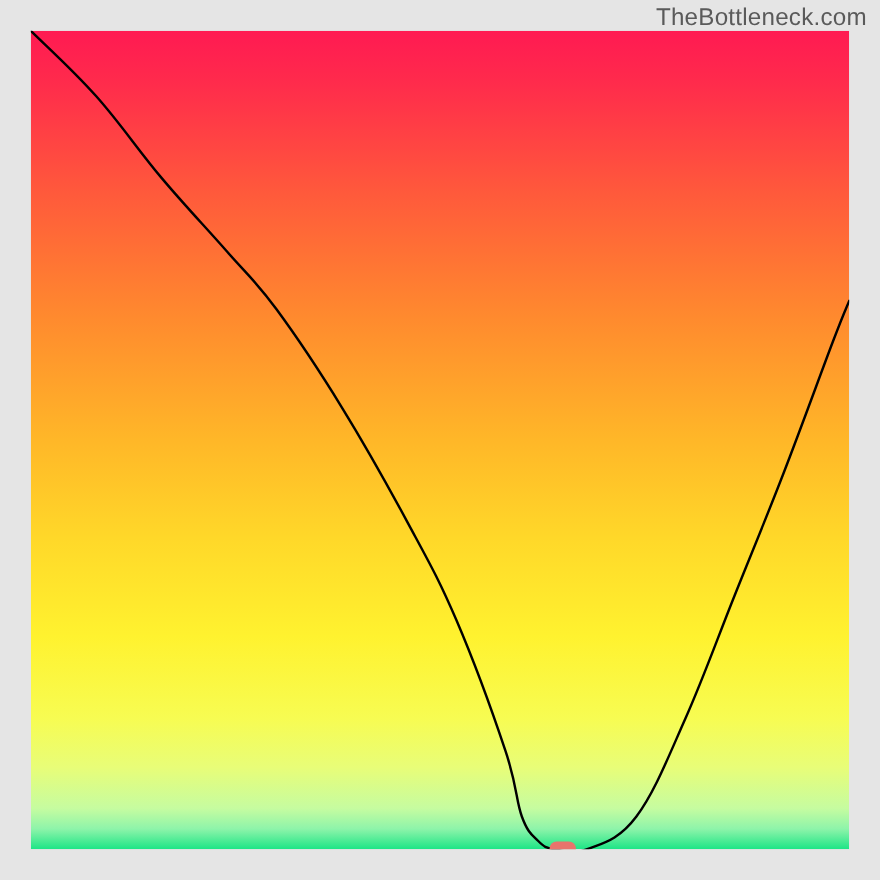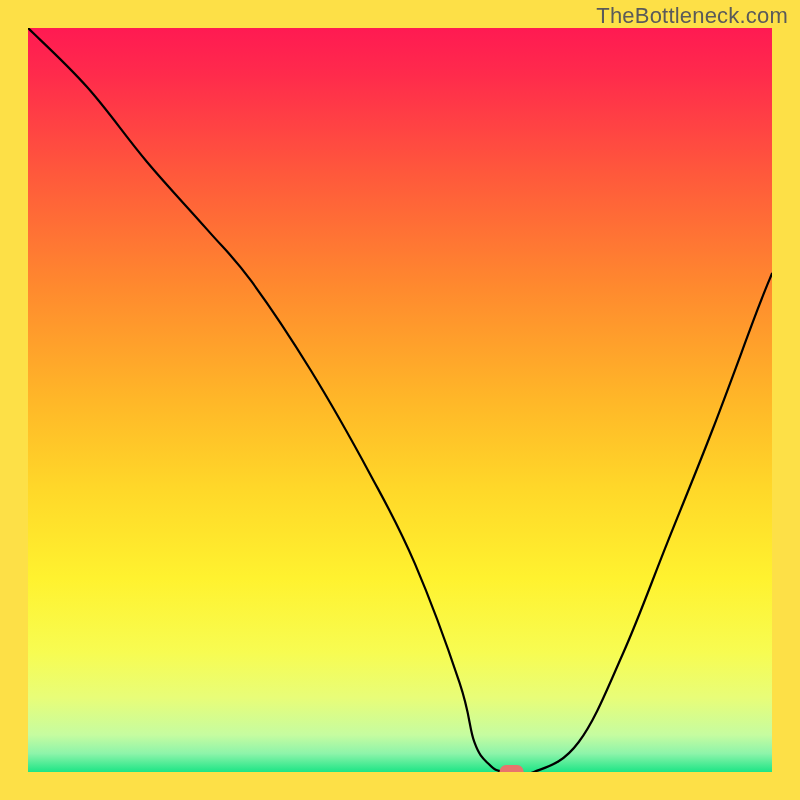--- a/index.html
+++ b/index.html
@@ -8,21 +8,21 @@
     width: 800px;
     height: 800px;
     background: #000;
     font-family: Arial, Helvetica, sans-serif;
     overflow: hidden;
   }
   .frame {
     position: relative;
     width: 800px;
     height: 800px;
-    background: #fde047;
+    background: #e5e5e5;
   }
   .watermark {
     position: absolute;
     top: 3px;
     right: 12px;
     font-size: 22px;
     font-weight: 500;
     color: #5a5a5a;
     z-index: 10;
     letter-spacing: 0.2px;

